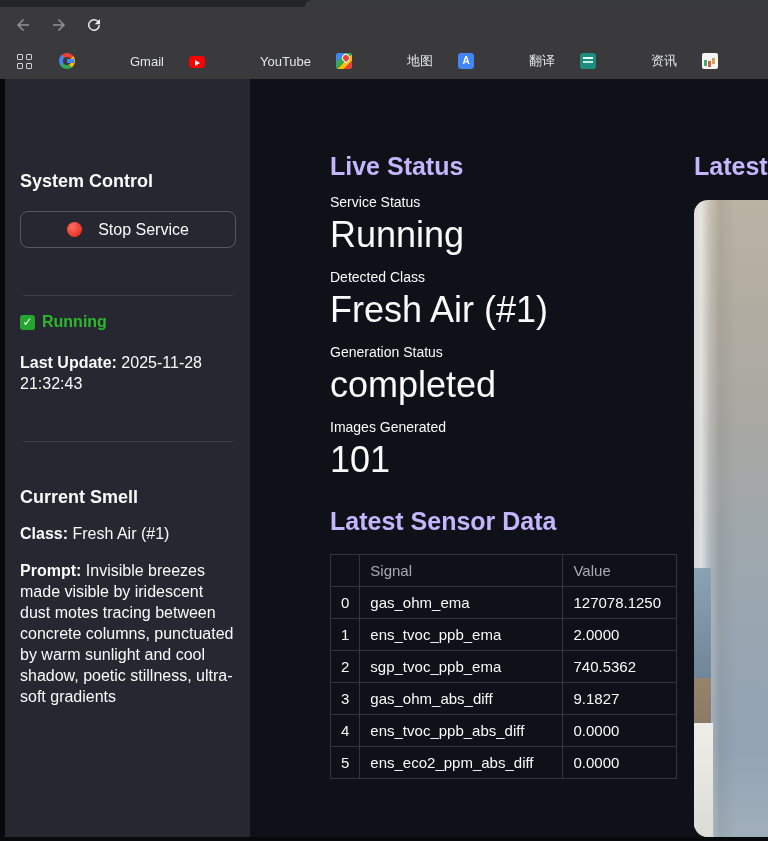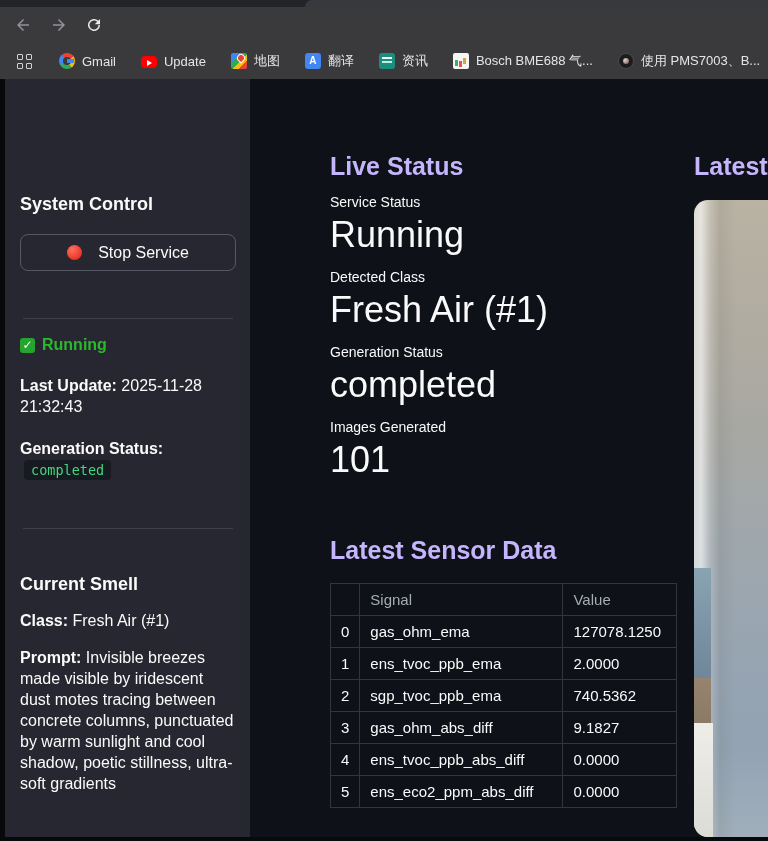--- a/index.html
+++ b/index.html
@@ -19,21 +19,21 @@
   .url-info { width:17px; height:17px; margin-left:13px; flex:0 0 auto; }
   .url-text { color:#e8eaed; font-size:15px; margin-left:13px; white-space:nowrap; }
 
   .bookmarks { position:absolute; top:43px; left:0; width:768px; height:36px; background:#3a3a3c;
                display:flex; align-items:center; }
   .apps-grid { margin-left:17px; width:15px; height:15px; display:grid;
                grid-template-columns:6px 6px; grid-template-rows:6px 6px; gap:3px; }
   .apps-grid span { border:1.5px solid #cfd1d4; border-radius:1px; }
   .bm-sep { width:1px; height:16px; background:#5c5d60; margin:0 13px 0 14px; }
   .bm-item { display:flex; align-items:center; gap:7px; margin-right:25px; cursor:pointer; }
-  .bm-label { color:#e4e5e7; font-size:13px; white-space:nowrap; }
+  .bm-label { color:#e4e5e7; font-size:13px; white-space:nowrap;margin-left:48px; }
   .bm-ico { width:16px; height:16px; flex:0 0 auto; position:relative; }
   
   .ico-g { border-radius:50%;
     background:conic-gradient(from -40deg,#ea4335 0 95deg,#fbbc05 95deg 185deg,#34a853 185deg 275deg,#4285f4 275deg 360deg); }
   .ico-g::before { content:""; position:absolute; inset:4px; background:#3a3a3c; border-radius:50%; }
   .ico-g::after { content:""; position:absolute; right:1px; top:6px; width:7px; height:4px; background:#4285f4; }
   
   .ico-yt { border-radius:4px; background:#f00; height:12px; margin-top:2px; }
   .ico-yt::after { content:""; position:absolute; left:6px; top:3.5px; border-left:5px solid #fff;
                    border-top:3px solid transparent; border-bottom:3px solid transparent; }
@@ -55,21 +55,21 @@
   .ico-bosch { border-radius:2px; background:#f5f5f2; }
   .ico-bosch::after { content:""; position:absolute; left:2px; bottom:3px; width:3px; height:6px;
     background:#3fae6a; box-shadow:4px 1px 0 #e2574c, 8px -2px 0 #caa84f; }
   
   .ico-pms { border-radius:50%; background:#1c1c1e; border:1px solid #4a4a4c; }
   .ico-pms::after { content:""; position:absolute; left:4px; top:4px; width:6px; height:6px;
     border-radius:50%; background:radial-gradient(circle at 35% 35%,#d8d8d8,#7e4a3a); }
 
   
   .sidebar { position:absolute; left:5px; top:79px; width:245px; bottom:4px; background:#262730;
-             overflow:hidden; padding:115px 14px 0 15px; color:#fafafa; }
+             overflow:hidden; padding:92px 14px 0 15px; color:#fafafa; }
   .main-area { position:absolute; left:250px; top:79px; right:0; bottom:4px; background:#0e1117;
                overflow:hidden; color:#fafafa; }
 
   .sb-h2 { font-size:18px; font-weight:700; color:#fafafa; }
   .stop-btn { margin-top:19px; width:100%; height:37px; background:#262730;
               border:1px solid #565963; border-radius:8px; color:#fafafa; font-size:16px;
               font-family:inherit; display:flex; align-items:center; justify-content:center;
               gap:16px; cursor:pointer; }
   .dot-red { width:15px; height:15px; border-radius:50%;
              background:radial-gradient(circle at 35% 32%,#ff6f61,#e01d0f); }
@@ -86,21 +86,21 @@
   .sb-smell-title { margin-top:45px; }
   .sb-class { margin-top:15px; }
   .sb-prompt { margin-top:16px; }
 
   
   .main-col { position:absolute; left:80px; top:71px; width:347px; }
   .h3 { font-size:25px; font-weight:700; color:#c4b5fd; line-height:32px; }
   .metric { margin-top:12px; }
   .metric-label { font-size:14px; color:#fafafa; line-height:17px; }
   .metric-value { font-size:36px; font-weight:400; color:#fafafa; line-height:44px; margin-top:2px; }
-  .sensor-title { margin-top:52px; }
+  .sensor-title { margin-top:23px; }
   .df-wrap { margin-top:17px; }
   table.df { border-collapse:collapse; width:347px; font-size:15px; }
   table.df th, table.df td { border:1px solid #31353c; height:32px; padding:2px 10px; }
   table.df { border:1px solid #3f434a; }
   table.df th { color:#a6abb5; font-weight:400; text-align:left; }
   table.df td { color:#fafafa; }
   td.idx, th.idx { width:28px; text-align:center; color:#8d939e; padding:2px 4px; }
   td.sig { width:205px; } td.val { width:114px; }
 
   
@@ -145,21 +145,21 @@
       <span></span>
     </div>
   <div class="bm-sep"></div>
 
   <div class="bm-item">
     <span class="bm-ico ico-g"></span>
     <span class="bm-label">Gmail</span>
   </div>
   <div class="bm-item">
     <span class="bm-ico ico-yt"></span>
-    <span class="bm-label">Update</span>
+    <span class="bm-label">YouTube</span>
   </div>
   <div class="bm-item">
     <span class="bm-ico ico-maps"></span>
     <span class="bm-label">地图</span>
   </div>
   <div class="bm-item">
     <span class="bm-ico ico-tr"></span>
     <span class="bm-label">翻译</span>
   </div>
   <div class="bm-item">
@@ -190,24 +190,20 @@
   <div class="running-line">
     <span class="check-box"></span>
     <span>Running</span>
   </div>
 
   <div class="sb-line">
     <b>Last Update:</b>
     <span>2025-11-28 21:32:43</span>
   </div>
 
-  <div class="sb-line">
-    <b>Generation Status:</b>
-    <span class="code-badge">completed</span>
-  </div>
 
   <hr class="sb-hr">
 
   <div class="sb-h2 sb-smell-title">Current Smell</div>
 
   <div class="sb-line sb-class">
     <b>Class:</b>
     <span>Fresh Air (#1)</span>
   </div>
 

